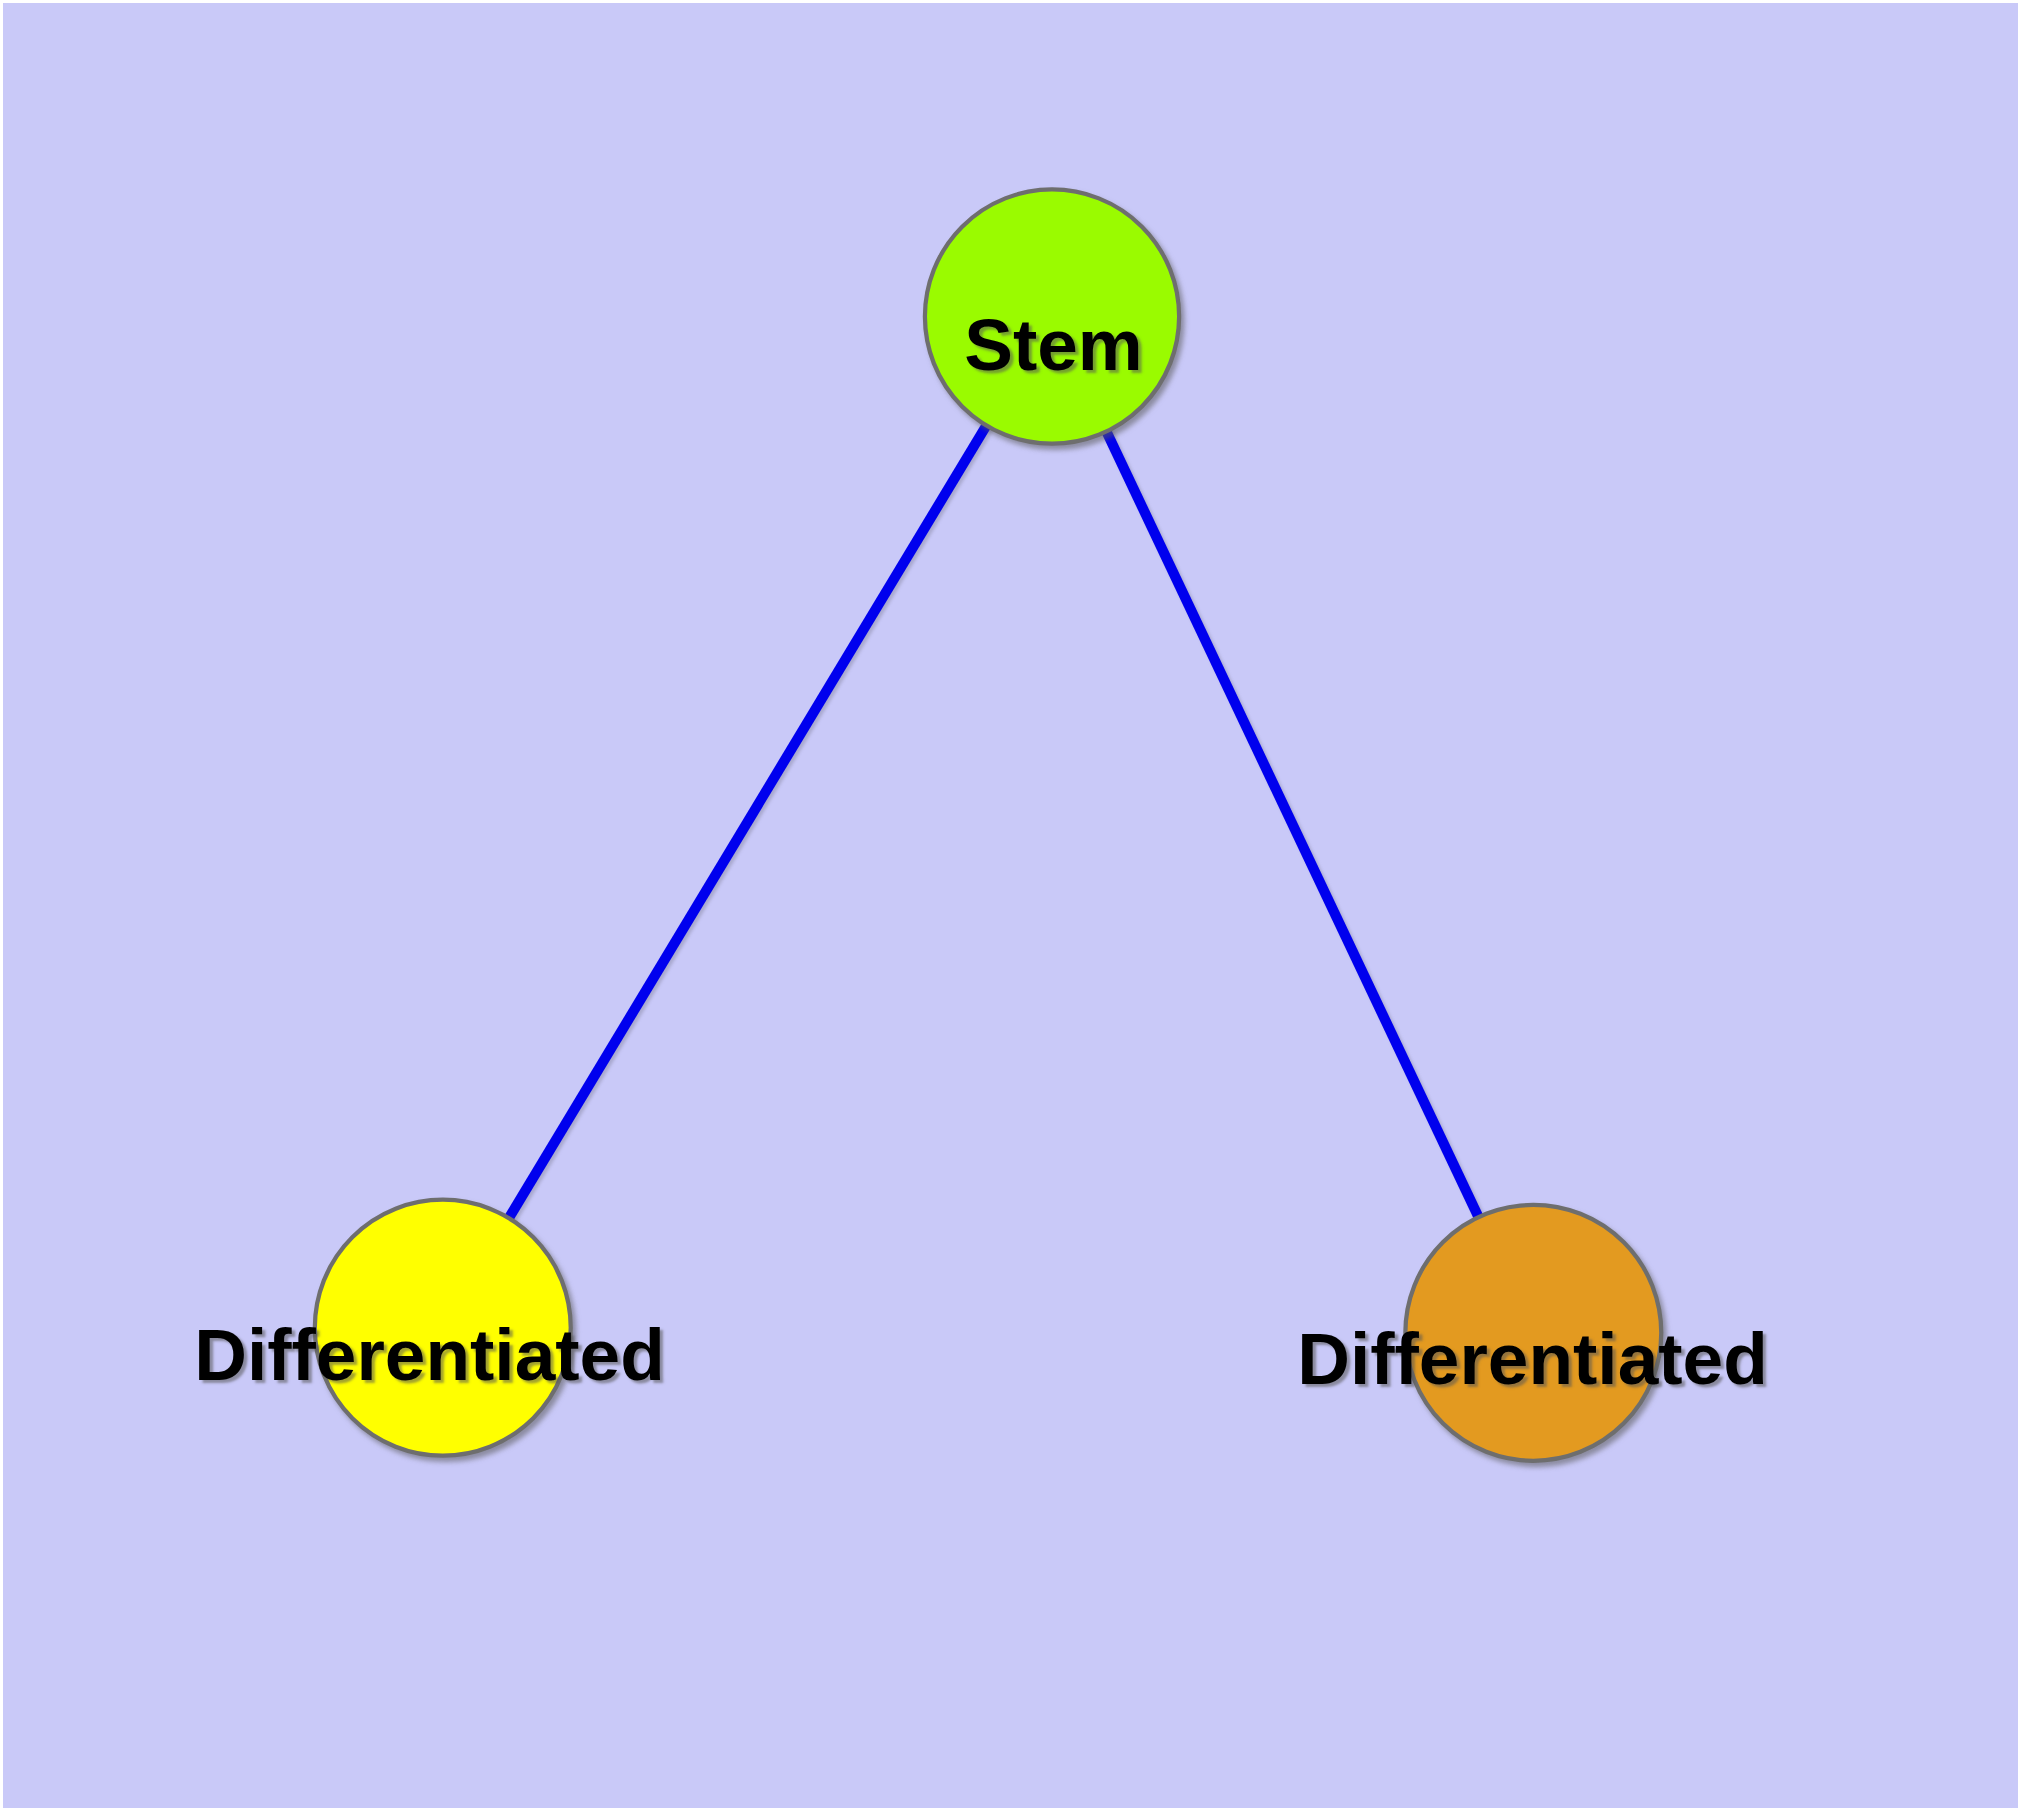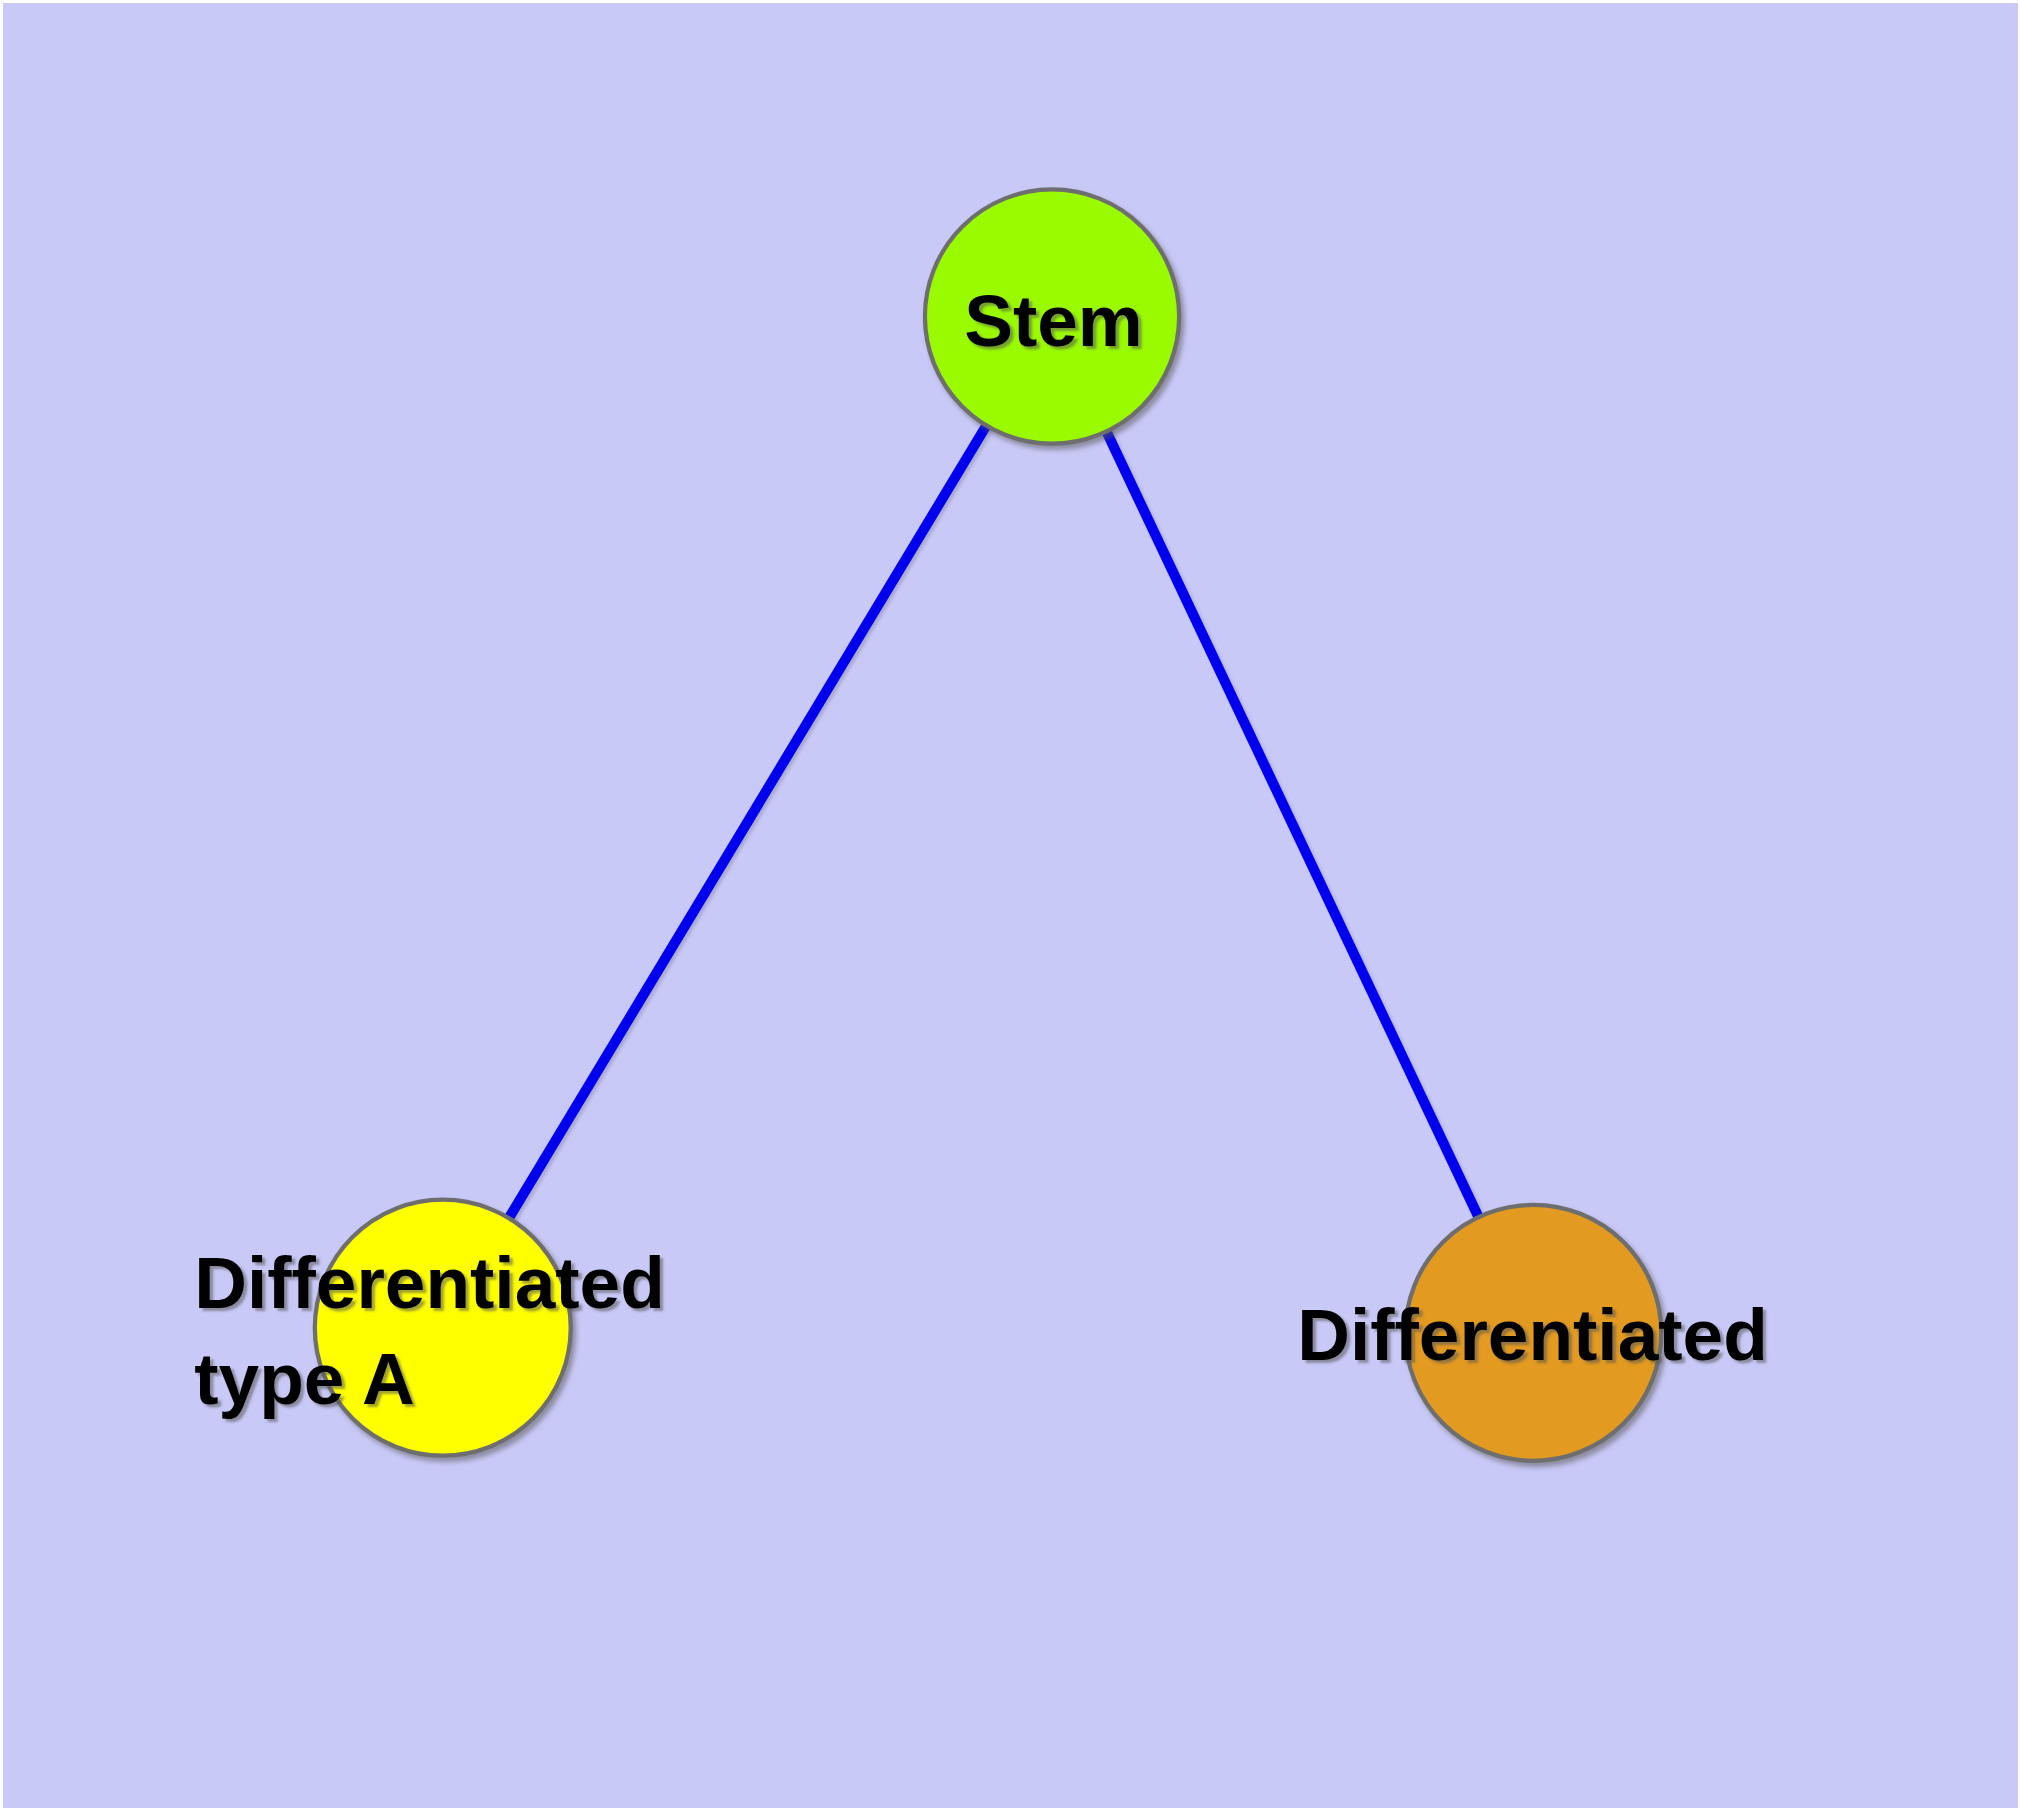--- a/index.html
+++ b/index.html
@@ -32,24 +32,25 @@
   .edge {
     filter: drop-shadow(3px 3px 2px rgba(110,110,130,0.35));
   }
   .node-label {
     position: absolute;
     transform: translate(-50%, -50%);
     color: #000000;
     font-weight: bold;
     font-size: 73px;
     line-height: 96px;
-    text-align: left;
+    text-align: center;
     white-space: nowrap;
     text-shadow: 3.4px 3.4px 2.5px rgba(85,85,85,0.55);
     letter-spacing: 0px;
+    margin-top: 24px;
   }
   #label-stem   { left: 1051px; top: 318px; }
   #label-type-a { left: 427px;  top: 1328px; }
   #label-type-b { left: 1530px; top: 1332px; }
 </style>
 </head>
 <body style="background: rgb(255, 255, 255);">
 
 <div class="canvas" style="background: rgb(201, 201, 248);">
   <svg viewBox="0 0 2378 2129" preserveAspectRatio="none">
@@ -59,20 +60,19 @@
 
     <circle class="node-circle" cx="1238" cy="370" r="150" stroke-width="5" fill="#9afb00" stroke="#6e6e6e"></circle>
     <circle class="node-circle" cx="519" cy="1563" r="151" stroke-width="5" fill="#ffff00" stroke="#6e6e6e"></circle>
     <circle class="node-circle" cx="1806" cy="1569" r="151" stroke-width="5" fill="#e39a20" stroke="#6e6e6e"></circle>
   </svg>
 
   <div class="node-label" id="label-stem">Stem</div>
 
   <div class="node-label" id="label-type-a">
     <div>Differentiated</div>
-    <div>type A</div>
   </div>
 
   <div class="node-label" id="label-type-b">
     <div>Differentiated</div>
   </div>
 </div>
 
 
 </body></html>

